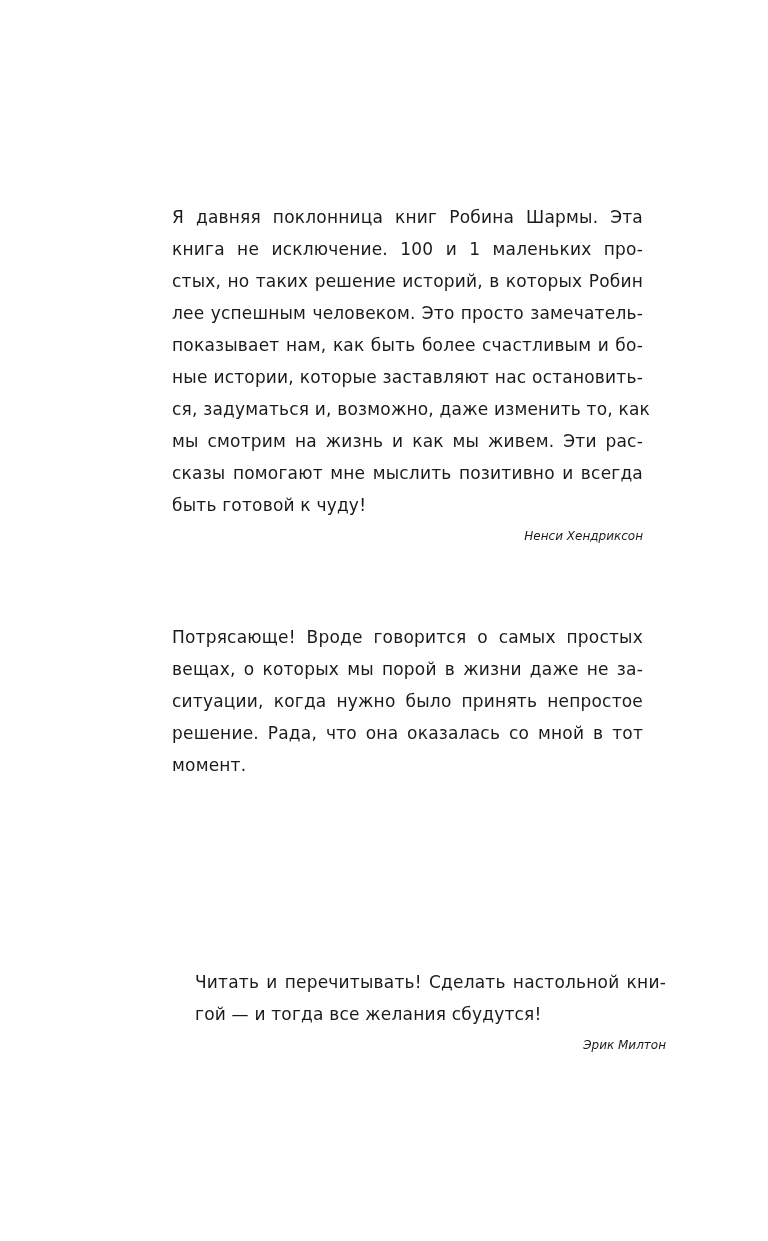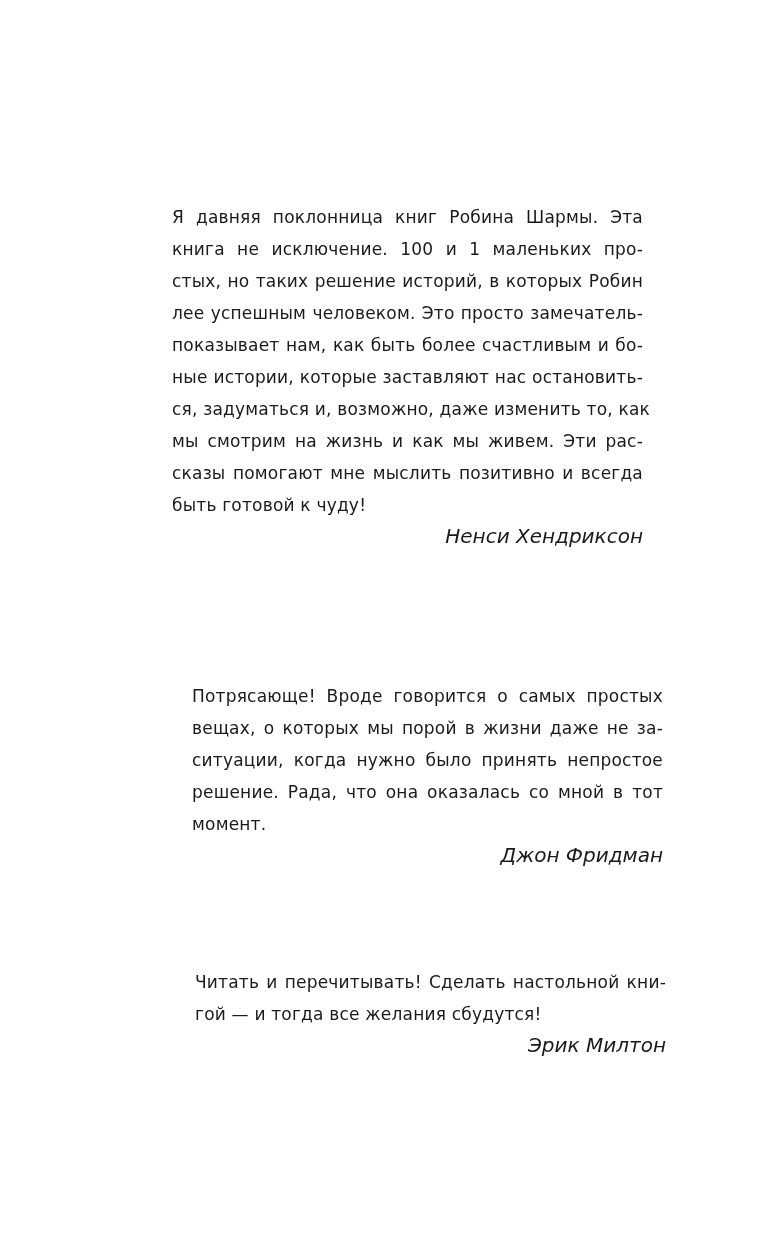--- a/index.html
+++ b/index.html
@@ -11,24 +11,24 @@
   }
   .block { position: absolute; left: 0; width: 471px; }
   .line {
     display: block; height: 32px; line-height: 32px;
     white-space: nowrap; text-align: justify; text-align-last: justify;
     letter-spacing: 0.2px;
   }
   .line.last { text-align-last: left; }
   .author {
     display: block; height: 30px; line-height: 30px; text-align: right;
-    font-style: italic; font-size: 20px;
+    font-style: italic; font-size: 12px;
   }
   #b1 { top: 201px; }
-  #b2 { top: 680px; margin-left: 20px; }
+  #b2 { top: 621px; }
   #b3 { top: 966px; margin-left: 23px; }
 </style>
 </head>
 <body>
 
 <div class="page">
 
   <div class="block" id="b1">
     <span class="line">Я давняя поклонница книг Робина Шармы. Эта</span>
     <span class="line">книга не исключение. 100 и 1 маленьких про-</span>
@@ -42,21 +42,20 @@
     <span class="line last">быть готовой к чуду!</span>
     <span class="author">Ненси Хендриксон</span>
   </div>
 
   <div class="block" id="b2">
     <span class="line">Потрясающе! Вроде говорится о самых простых</span>
     <span class="line">вещах, о которых мы порой в жизни даже не за-</span>
     <span class="line">ситуации, когда нужно было принять непростое</span>
     <span class="line">решение. Рада, что она оказалась со мной в тот</span>
     <span class="line last">момент.</span>
-    <span class="author">Джон Фридман</span>
   </div>
 
   <div class="block" id="b3">
     <span class="line">Читать и перечитывать! Сделать настольной кни-</span>
     <span class="line last">гой — и тогда все желания сбудутся!</span>
     <span class="author">Эрик Милтон</span>
   </div>
 
 </div>
 

